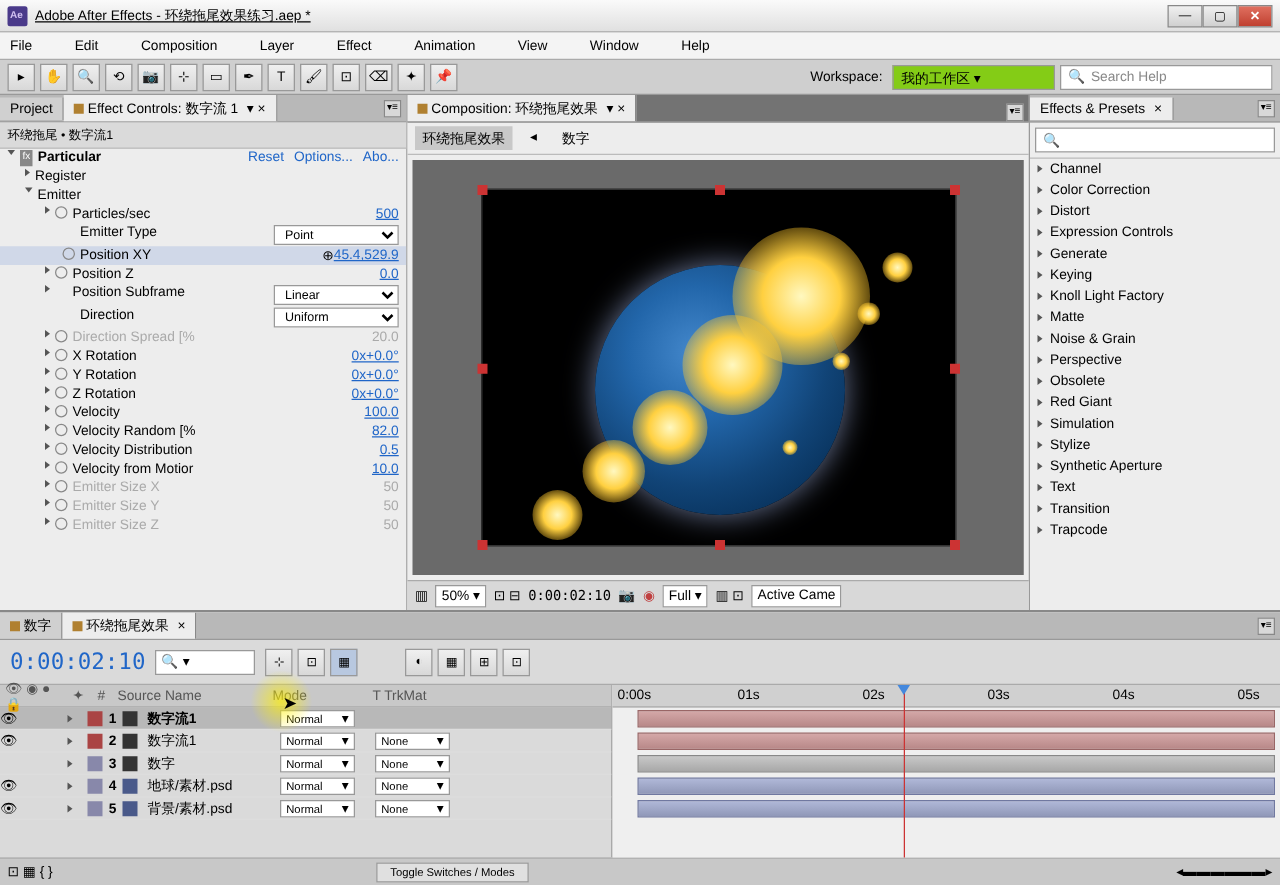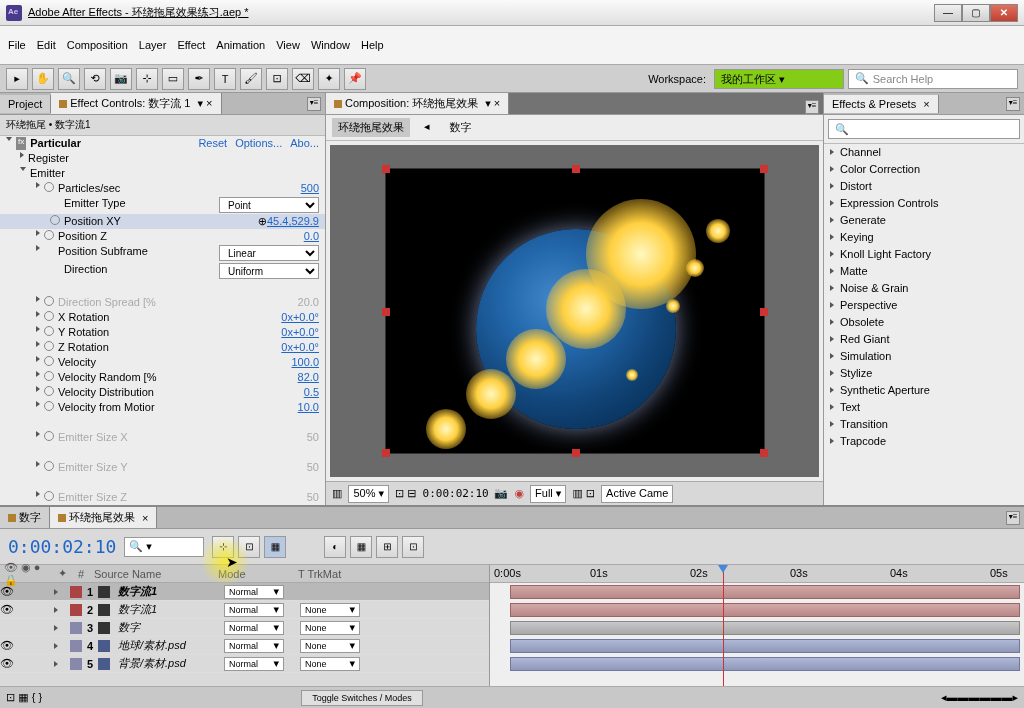--- a/index.html
+++ b/index.html
@@ -9,21 +9,21 @@
     
     .titlebar { background: linear-gradient(#fafafa, #e0e0e0); height: 26px; display: flex; align-items: center; padding: 0 6px; border-bottom: 1px solid #aaa; }
     .titlebar .ae-icon { width: 16px; height: 16px; background: #4a3a8a; border-radius: 2px; margin-right: 6px; position: relative; }
     .titlebar .ae-icon::after { content: "Ae"; position: absolute; color: #d0c0f0; font-size: 8px; font-weight: bold; top: 2px; left: 2px; }
     .titlebar-title { flex: 1; text-decoration: underline; }
     .win-btns { display: flex; gap: 0; }
     .win-btn { width: 28px; height: 18px; border: 1px solid #888; background: linear-gradient(#f0f0f0,#d0d0d0); display: flex; align-items: center; justify-content: center; font-size: 10px; }
     .win-btn.close { background: linear-gradient(#e07060,#c04030); color: white; font-weight: bold; }
     
     
-    .menubar { background: #f4f4f4; height: 39px; display: flex; align-items: center; padding: 0 8px; gap: 11px; border-bottom: 1px solid #aaa; }
+    .menubar { background: #f4f4f4; height: 22px; display: flex; align-items: center; padding: 0 8px; gap: 34px; border-bottom: 1px solid #aaa; }
     .menubar span { cursor: pointer; }
     
     
     .toolbar { background: #cfcfcf; height: 28px; display: flex; align-items: center; padding: 0 6px; gap: 4px; border-bottom: 1px solid #999; }
     .tool-btn { width: 22px; height: 22px; border: 1px solid #999; background: linear-gradient(#f0f0f0,#d8d8d8); display: flex; align-items: center; justify-content: center; }
     .tool-spacer { flex: 1; }
     .workspace-label { margin-right: 4px; }
     .workspace-select { background: #84cc16; border: 1px solid #999; padding: 2px 16px 2px 6px; height: 20px; width: 130px; }
     .search-help { background: #fff; border: 1px solid #999; padding: 2px 6px; height: 20px; width: 170px; display: flex; align-items: center; gap: 4px; }
     
@@ -45,21 +45,21 @@
     .effect-row.sub2 { padding-left: 36px; }
     .tri { display: inline-block; width: 0; height: 0; border-left: 4px solid #555; border-top: 3px solid transparent; border-bottom: 3px solid transparent; margin-right: 4px; }
     .tri.down { border-left: 3px solid transparent; border-right: 3px solid transparent; border-top: 4px solid #555; }
     .fx { background: #888; color: #fff; padding: 0 2px; font-size: 8px; margin-right: 4px; }
     .effect-name { flex: 1; }
     .effect-val { color: #2066c8; text-decoration: underline; cursor: pointer; }
     .effect-link { color: #2066c8; margin-left: 8px; }
     .stopwatch { width: 10px; height: 10px; border: 1px solid #888; border-radius: 50%; margin-right: 4px; position: relative; }
     .effect-select { width: 100px; height: 16px; background: #fff; border: 1px solid #999; font-size: 10px; padding: 0 4px; }
     .pos-selected { background: #d0d8e8; }
-    .disabled { color: #aaa; margin-top: 15px; }
+    .disabled { color: #aaa; }
     
     
     .center-panel { flex: 1; background: #ededed; display: flex; flex-direction: column; border-right: 1px solid #999; }
     .comp-tabs { background: #737373; height: 22px; display: flex; align-items: flex-end; font-size: 10px; }
     .comp-subtabs { padding: 3px 6px; font-size: 10px; display: flex; gap: 8px; border-bottom: 1px solid #bbb; }
     .comp-subtabs span { padding: 2px 6px; }
     .viewer { flex: 1; display: flex; align-items: center; justify-content: center; background: #6a6a6a; position: relative; margin: 4px; }
     .comp-canvas { width: 380px; height: 286px; background: #000; position: relative; border: 1px solid #333; }
     .earth { position: absolute; width: 200px; height: 200px; border-radius: 50%; background: radial-gradient(circle at 40% 35%, #4488cc 0%, #2266aa 30%, #114477 60%, #002244 100%); top: 60px; left: 90px; box-shadow: 0 0 24px rgba(180,200,255,0.6); }
     .particles { position: absolute; top: 0; left: 0; width: 100%; height: 100%; }
@@ -85,21 +85,21 @@
     .tl-tbtn { width: 22px; height: 22px; border: 1px solid #999; background: linear-gradient(#f0f0f0,#d8d8d8); display: flex; align-items: center; justify-content: center; font-size: 10px; }
     .tl-tbtn.active { background: #b8c8e0; }
     .tl-body { display: flex; flex: 1; }
     .tl-left { width: 490px; border-right: 1px solid #999; }
     .tl-right { flex: 1; position: relative; background: #efefef; }
     .tl-colhead { height: 18px; background: #c8c8c8; display: flex; align-items: center; font-size: 9px; color: #555; border-bottom: 1px solid #aaa; }
     .tl-colhead span { padding: 0 4px; }
     .tl-row { height: 18px; display: flex; align-items: center; font-size: 10px; border-bottom: 1px solid #ddd; }
     .tl-row.sel { background: #b8b8b8; }
     .tl-eye { width: 14px; text-align: center; }
-    .tl-cell { padding: 0 4px; font-style: italic; }
+    .tl-cell { padding: 0 4px; }
     .tl-colorchip { width: 12px; height: 12px; }
     .tl-num { width: 16px; text-align: center; font-weight: bold; }
     .tl-layericon { width: 12px; height: 12px; background: #333; margin-right: 4px; display: inline-block; }
     .tl-layericon.psd { background: #4a5a8a; }
     .tl-mode { width: 60px; height: 14px; background: #fff; border: 1px solid #999; font-size: 9px; padding: 0 4px; display: flex; align-items: center; justify-content: space-between; }
     .tl-ruler { height: 18px; background: #d0d0d0; border-bottom: 1px solid #aaa; display: flex; position: relative; font-size: 9px; }
     .tl-ruler .tick { position: absolute; top: 2px; }
     .tl-playhead { position: absolute; top: 0; bottom: 0; width: 1px; background: #cc3333; }
     .tl-playhead::before { content: ""; position: absolute; top: 0; left: -5px; width: 0; height: 0; border-left: 5px solid transparent; border-right: 5px solid transparent; border-top: 8px solid #4488dd; }
     .tl-bar { position: absolute; height: 14px; background: linear-gradient(#d4a8a8, #b88888); border: 1px solid #996666; }

